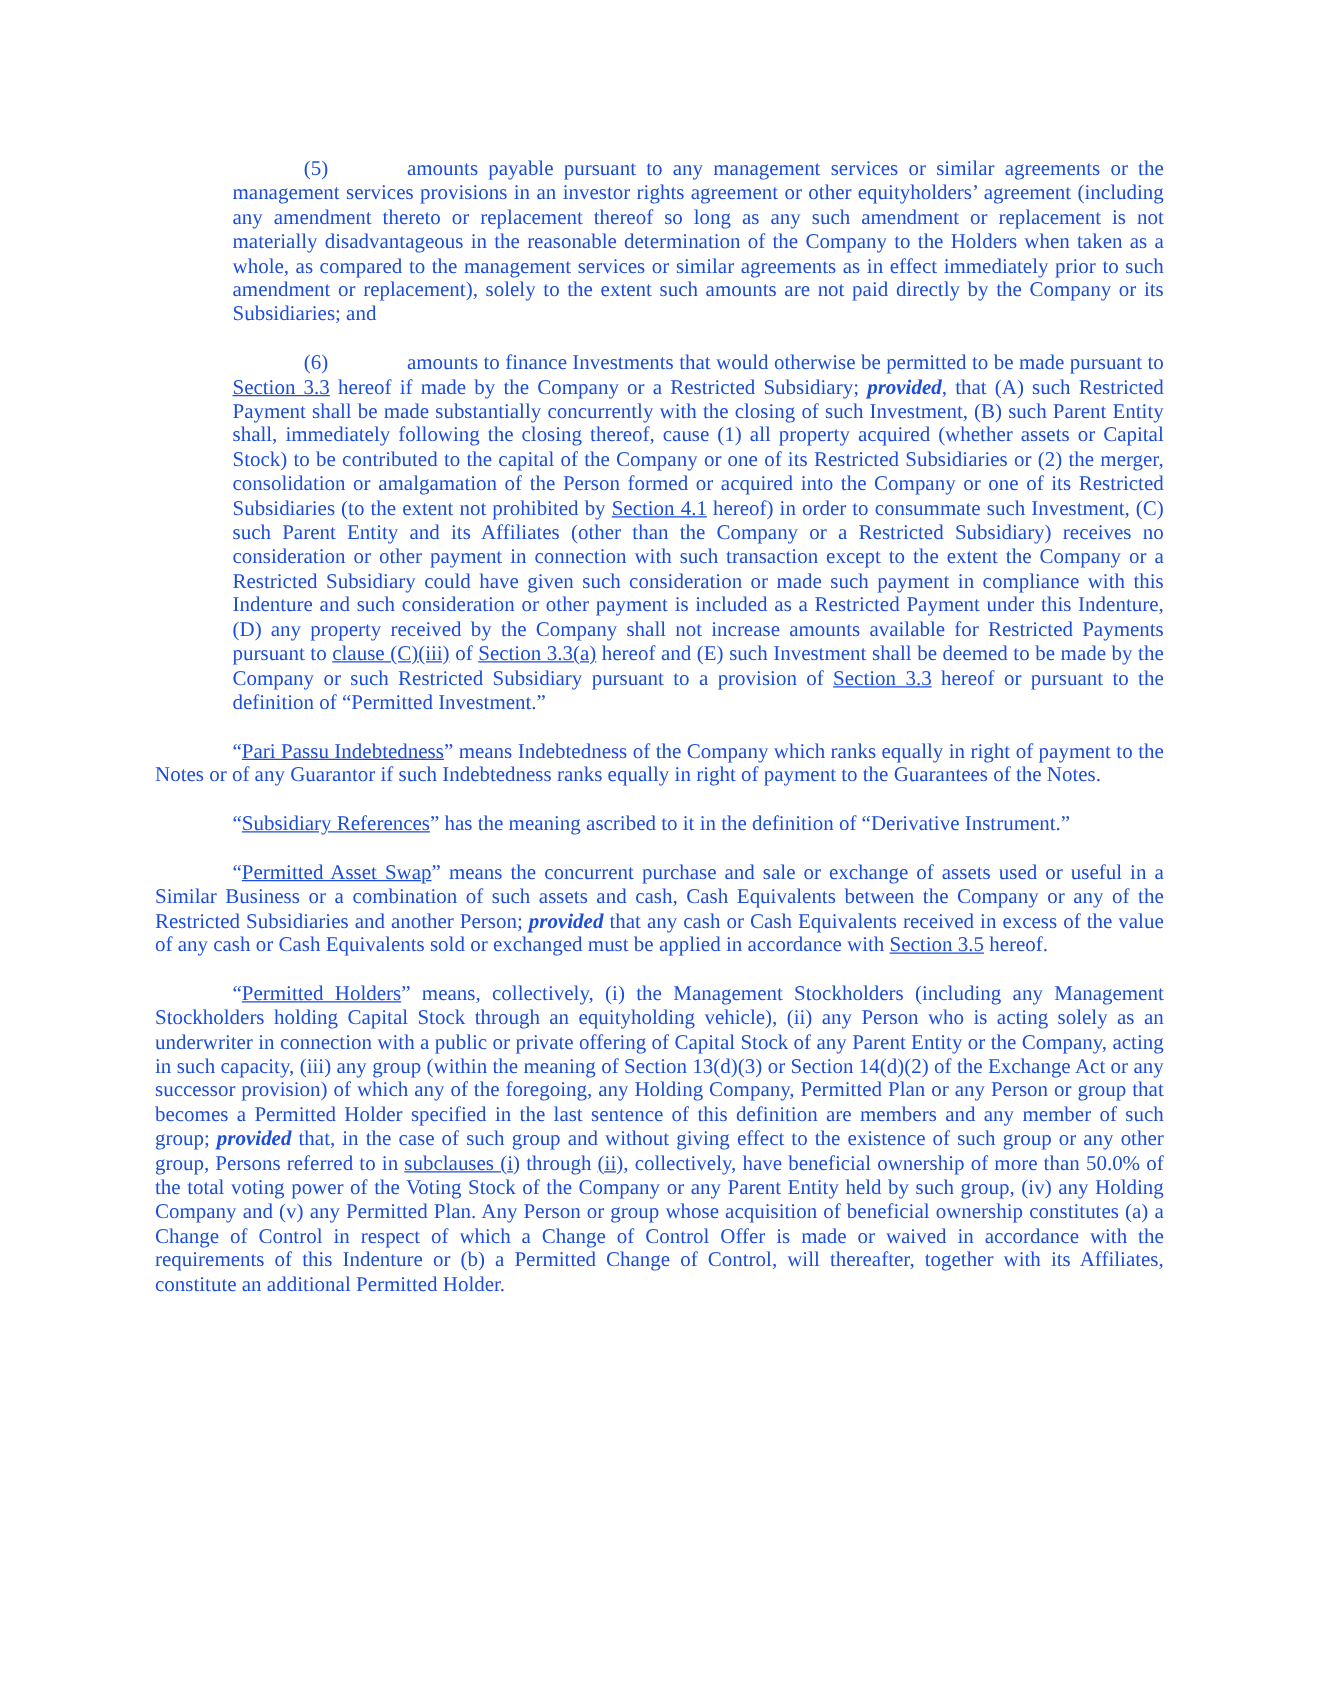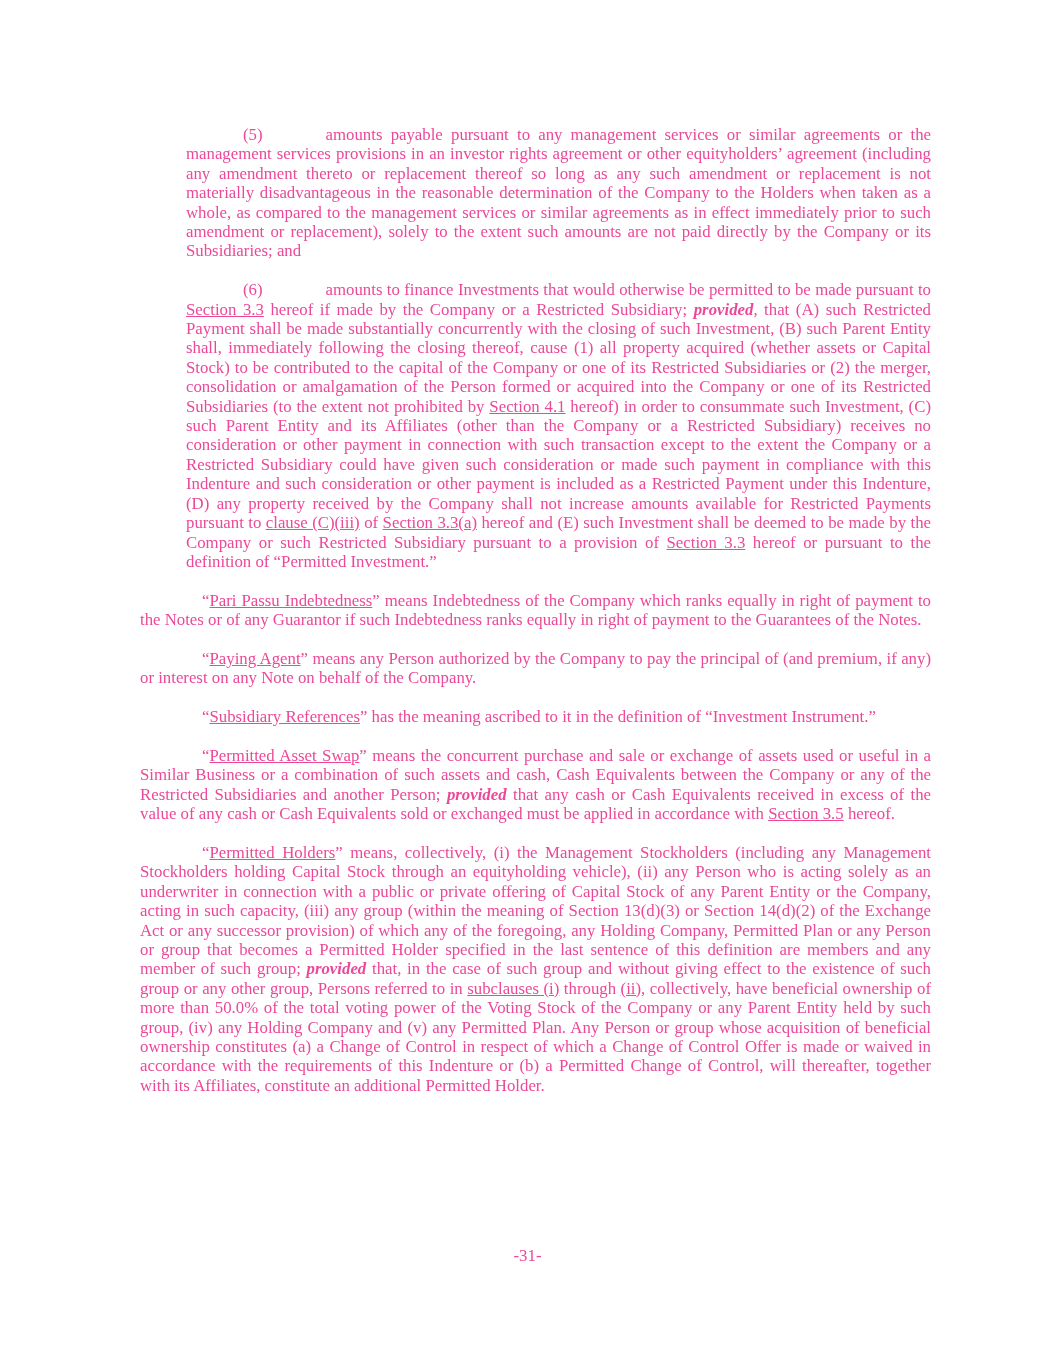--- a/index.html
+++ b/index.html
@@ -5,21 +5,21 @@
   html, body {
     margin: 0;
     padding: 0;
     background: #ffffff;
   }
   .page {
     position: relative;
     width: 1055px;
     height: 1291px;
     background: #ffffff;
-    color: #ec4899;
+    color: #1d4ed8;
     font-family: "Liberation Serif", "DejaVu Serif", serif;
     font-size: 16.8px;
     line-height: 19.4px;
     overflow: hidden;
   }
   .content {
     position: absolute;
     left: 124px;
     top: 125px;
     width: 807px;
@@ -27,21 +27,20 @@
   p.para {
     margin: 0 0 19.4px 0;
     text-align: justify;
   }
   p.numbered {
     margin-left: 62px;
     text-indent: 57px;
   }
   p.definition {
     text-indent: 62px;
-    margin-left: 16px;
   }
   .tab {
     display: inline-block;
     width: 63px;
   }
   .seg-u { text-decoration: underline; }
   .seg-i { font-style: italic; font-weight: bold; }
   .page-footer {
     position: absolute;
     top: 1246px;
@@ -51,21 +50,17 @@
   }
 </style>
 </head>
 <body>
 
 <div class="page">
   <main class="content">
       <p class="para numbered"><span>(5)</span><span class="tab"></span><span>amounts payable pursuant to any management services or similar agreements or the management services provisions in an investor rights agreement or other equityholders’ agreement (including any amendment thereto or replacement thereof so long as any such amendment or replacement is not materially disadvantageous in the reasonable determination of the Company to the Holders when taken as a whole, as compared to the management services or similar agreements as in effect immediately prior to such amendment or replacement), solely to the extent such amounts are not paid directly by the Company or its Subsidiaries; and</span></p>
       <p class="para numbered"><span>(6)</span><span class="tab"></span><span>amounts to finance Investments that would otherwise be permitted to be made pursuant to </span><span class="seg-u">Section 3.3</span><span> hereof if made by the Company or a Restricted Subsidiary; </span><span class="seg-i">provided</span><span>, that (A) such Restricted Payment shall be made substantially concurrently with the closing of such Investment, (B) such Parent Entity shall, immediately following the closing thereof, cause (1) all property acquired (whether assets or Capital Stock) to be contributed to the capital of the Company or one of its Restricted Subsidiaries or (2) the merger, consolidation or amalgamation of the Person formed or acquired into the Company or one of its Restricted Subsidiaries (to the extent not prohibited by </span><span class="seg-u">Section 4.1</span><span> hereof) in order to consummate such Investment, (C) such Parent Entity and its Affiliates (other than the Company or a Restricted Subsidiary) receives no consideration or other payment in connection with such transaction except to the extent the Company or a Restricted Subsidiary could have given such consideration or made such payment in compliance with this Indenture and such consideration or other payment is included as a Restricted Payment under this Indenture, (D) any property received by the Company shall not increase amounts available for Restricted Payments pursuant to </span><span class="seg-u">clause (C)(iii)</span><span> of </span><span class="seg-u">Section 3.3(a)</span><span> hereof and (E) such Investment shall be deemed to be made by the Company or such Restricted Subsidiary pursuant to a provision of </span><span class="seg-u">Section 3.3</span><span> hereof or pursuant to the definition of “Permitted Investment.”</span></p>
       <p class="para definition"><span>“</span><span class="seg-u">Pari Passu Indebtedness</span><span>” means Indebtedness of the Company which ranks equally in right of payment to the Notes or of any Guarantor if such Indebtedness ranks equally in right of payment to the Guarantees of the Notes.</span></p>
-      <p class="para definition"><span>“</span><span class="seg-u">Paying Agent</span><span>” means any Person authorized by the Company to pay the principal of (and premium, if any) or interest on any Note on behalf of the Company.</span></p>
-      <p class="para definition"><span>“</span><span class="seg-u">Subsidiary References</span><span>” has the meaning ascribed to it in the definition of “Investment Instrument.”</span></p>
+      <p class="para definition"><span>“</span><span class="seg-u">Subsidiary References</span><span>” has the meaning ascribed to it in the definition of “Derivative Instrument.”</span></p>
       <p class="para definition"><span>“</span><span class="seg-u">Permitted Asset Swap</span><span>” means the concurrent purchase and sale or exchange of assets used or useful in a Similar Business or a combination of such assets and cash, Cash Equivalents between the Company or any of the Restricted Subsidiaries and another Person; </span><span class="seg-i">provided</span><span> that any cash or Cash Equivalents received in excess of the value of any cash or Cash Equivalents sold or exchanged must be applied in accordance with </span><span class="seg-u">Section 3.5</span><span> hereof.</span></p>
       <p class="para definition"><span>“</span><span class="seg-u">Permitted Holders</span><span>” means, collectively, (i) the Management Stockholders (including any Management Stockholders holding Capital Stock through an equityholding vehicle), (ii) any Person who is acting solely as an underwriter in connection with a public or private offering of Capital Stock of any Parent Entity or the Company, acting in such capacity, (iii) any group (within the meaning of Section 13(d)(3) or Section 14(d)(2) of the Exchange Act or any successor provision) of which any of the foregoing, any Holding Company, Permitted Plan or any Person or group that becomes a Permitted Holder specified in the last sentence of this definition are members and any member of such group; </span><span class="seg-i">provided</span><span> that, in the case of such group and without giving effect to the existence of such group or any other group, Persons referred to in </span><span class="seg-u">subclauses (i)</span><span> through </span><span class="seg-u">(ii)</span><span>, collectively, have beneficial ownership of more than 50.0% of the total voting power of the Voting Stock of the Company or any Parent Entity held by such group, (iv) any Holding Company and (v) any Permitted Plan. Any Person or group whose acquisition of beneficial ownership constitutes (a) a Change of Control in respect of which a Change of Control Offer is made or waived in accordance with the requirements of this Indenture or (b) a Permitted Change of Control, will thereafter, together with its Affiliates, constitute an additional Permitted Holder.</span></p>
     </main>
-  <footer class="page-footer">
-    <span>-31-</span>
-  </footer>
 </div>
 
 </body></html>

